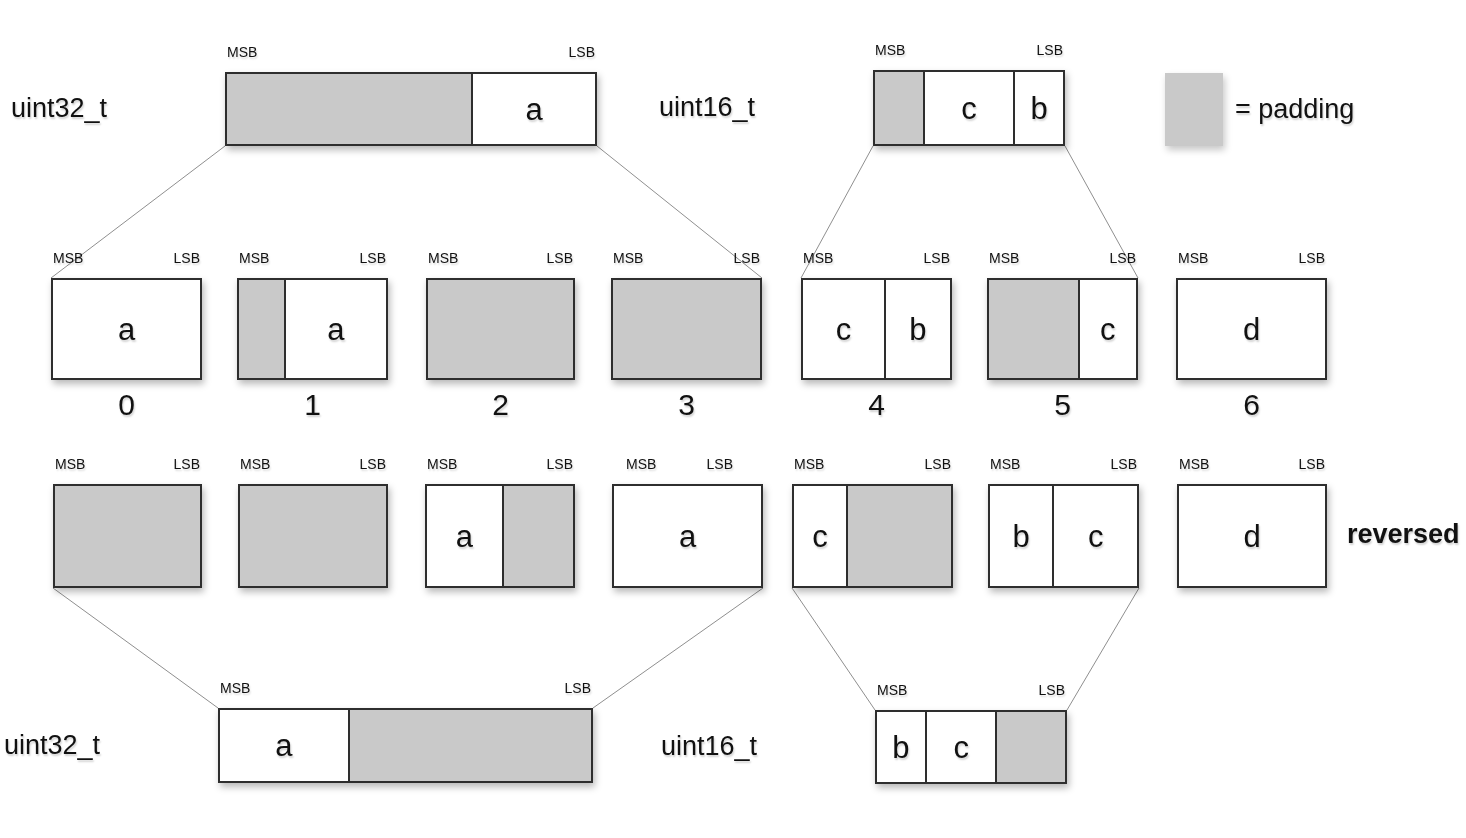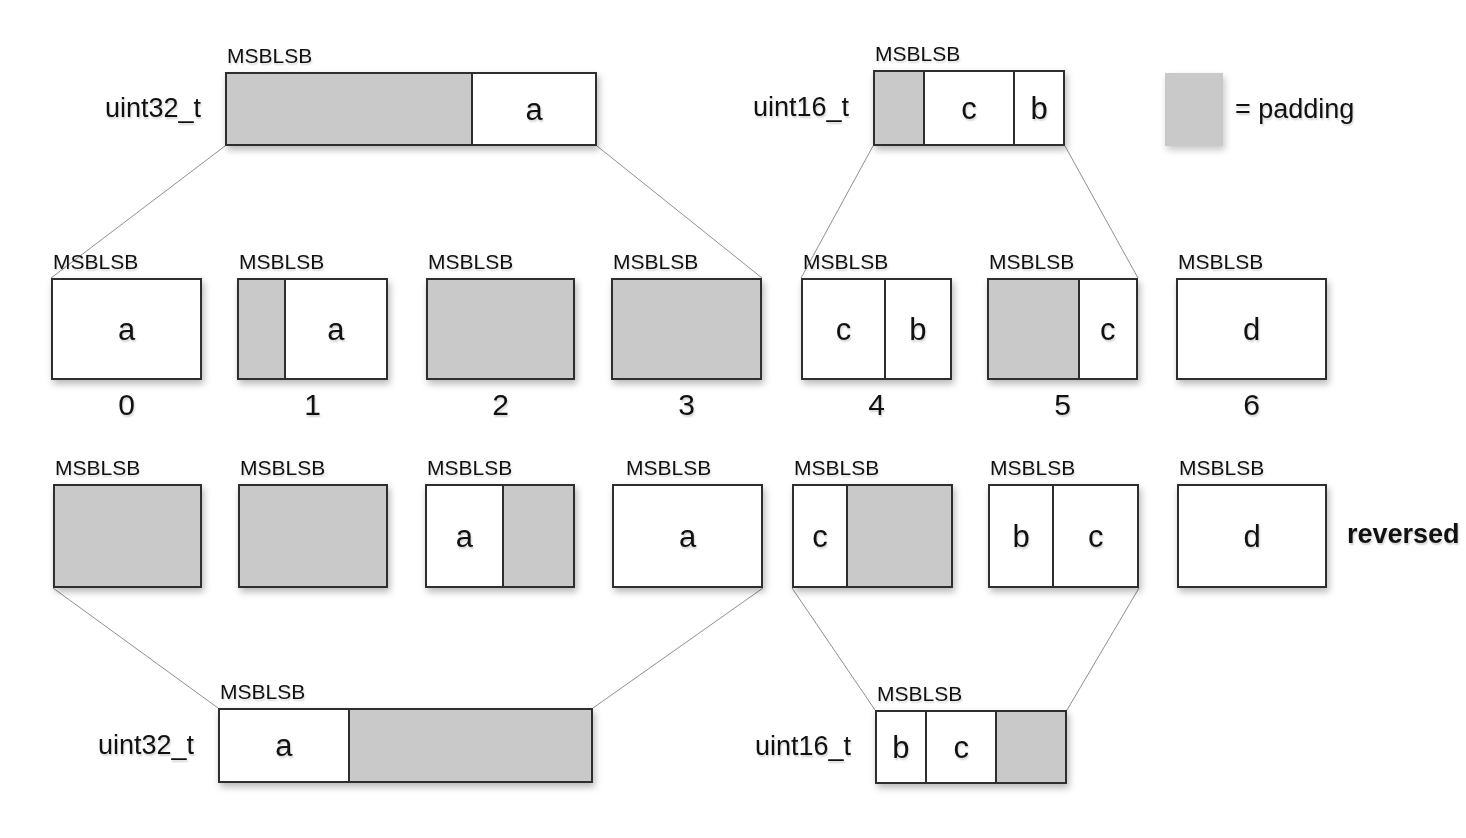--- a/index.html
+++ b/index.html
@@ -17,30 +17,30 @@
     box-shadow:2px 4px 7px rgba(0,0,0,0.28);
   }
   .seg{display:flex; align-items:center; justify-content:center;}
   .seg + .seg{border-left:2px solid var(--border);}
   .seg.pad{background:var(--pad);}
   .seg .field-letter{
     font-size:31px; line-height:1; color:var(--ink);
     text-shadow:1px 2px 2px rgba(0,0,0,0.18);
   }
   .bitlabels{
-    position:absolute; display:flex; 
-    font-size:21px; line-height:1; color:var(--ink);
+    position:absolute; display:flex; justify-content:space-between;
+    font-size:14px; line-height:1; color:var(--ink);
     text-shadow:1px 2px 2px rgba(0,0,0,0.15);
   }
   .caption{
     position:absolute; text-align:center; font-size:30px; line-height:1;
     text-shadow:1px 2px 2px rgba(0,0,0,0.18);
   }
   .side-label{
-    position:absolute; text-align:right; font-size:27px; line-height:1;
+    position:absolute; text-align:left; font-size:27px; line-height:1;
     text-shadow:1px 2px 2px rgba(0,0,0,0.18); width:190px;
   }
   .free-label{
     position:absolute; font-size:27px; line-height:1;
     text-shadow:1px 2px 2px rgba(0,0,0,0.18);
   }
   #legend-swatch{
     position:absolute; background:var(--pad);
     box-shadow:2px 4px 7px rgba(0,0,0,0.22);
   }

